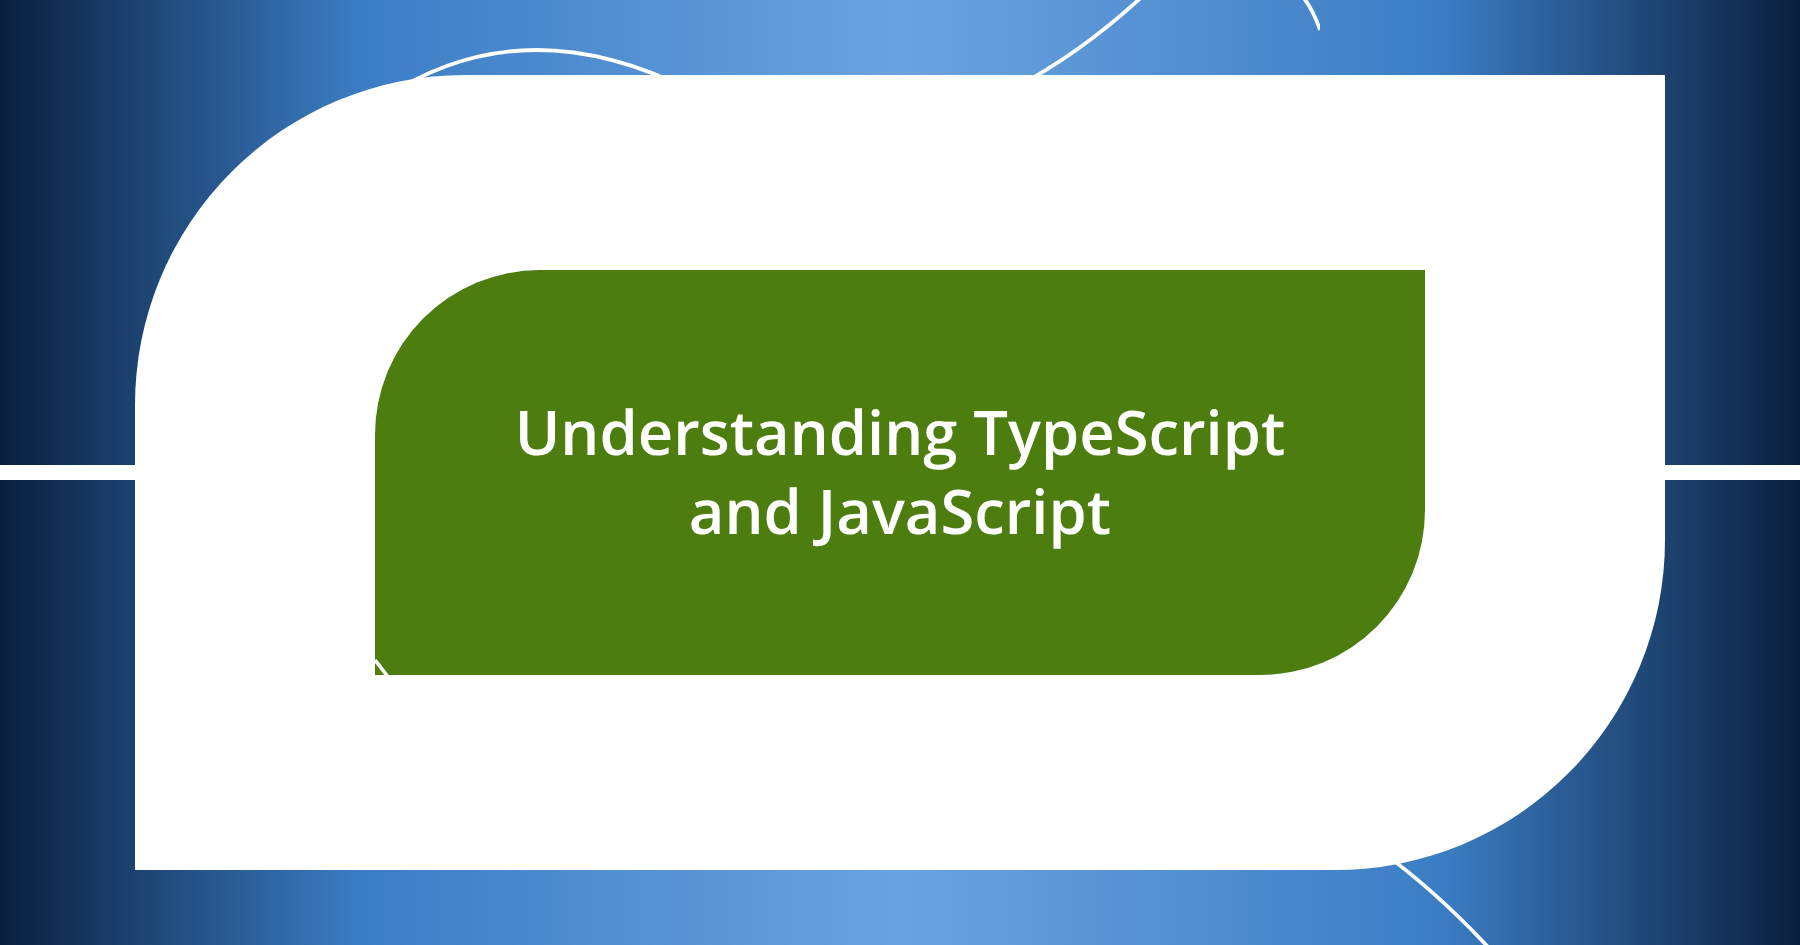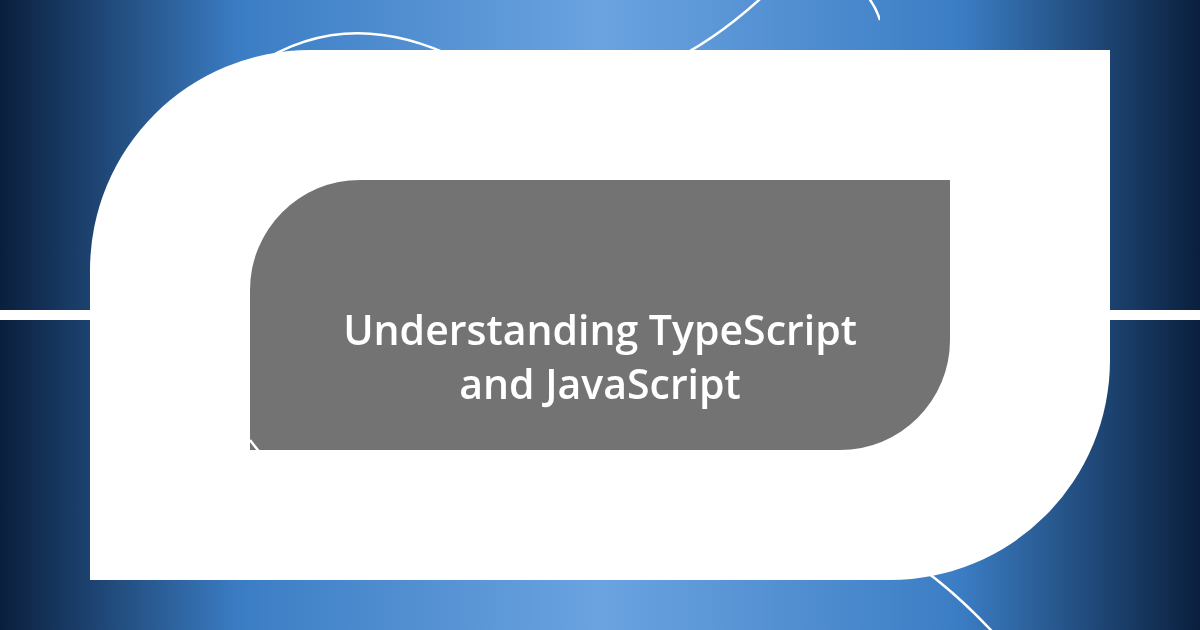--- a/index.html
+++ b/index.html
@@ -56,27 +56,27 @@
       border-top-right-radius: 0;
       border-bottom-left-radius: 0;
       display: flex;
       align-items: center;
       justify-content: center;
     }
     
     .inner-shape {
       width: 700px;
       height: 270px;
-      background: #737373;
+      background: #4d7c0f;
       border-top-left-radius: 110px;
       border-bottom-right-radius: 110px;
       border-top-right-radius: 0;
       border-bottom-left-radius: 0;
       display: flex;
-      align-items: flex-end;
+      align-items: center;
       justify-content: center;
       padding: 40px 60px;
     }
     
     .title {
       color: #ffffff;
       font-size: 41px;
       font-weight: 600;
       text-align: center;
       line-height: 1.3;

